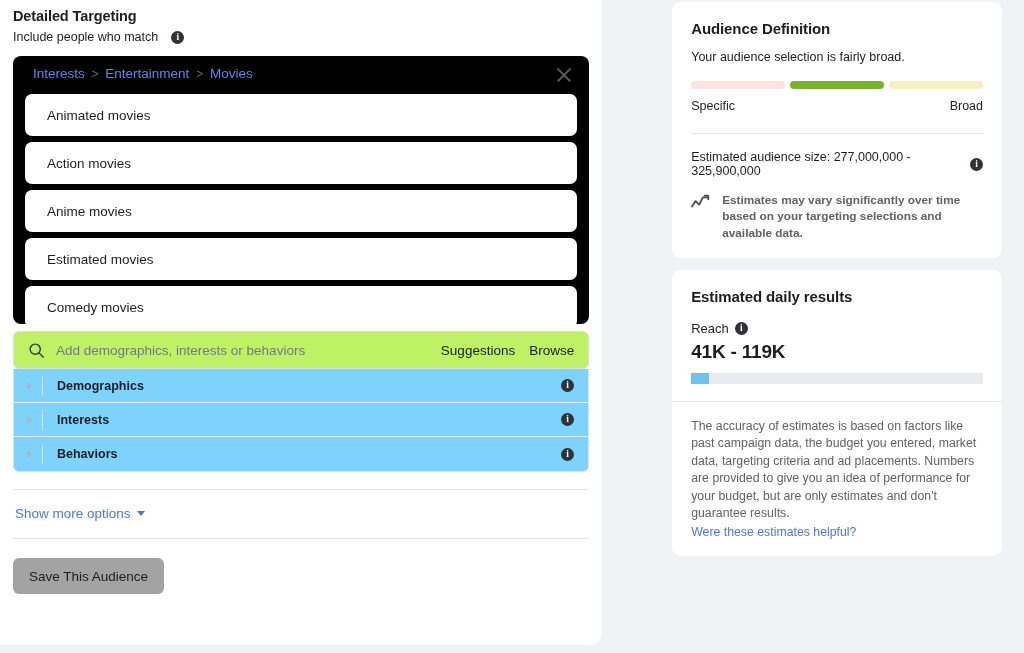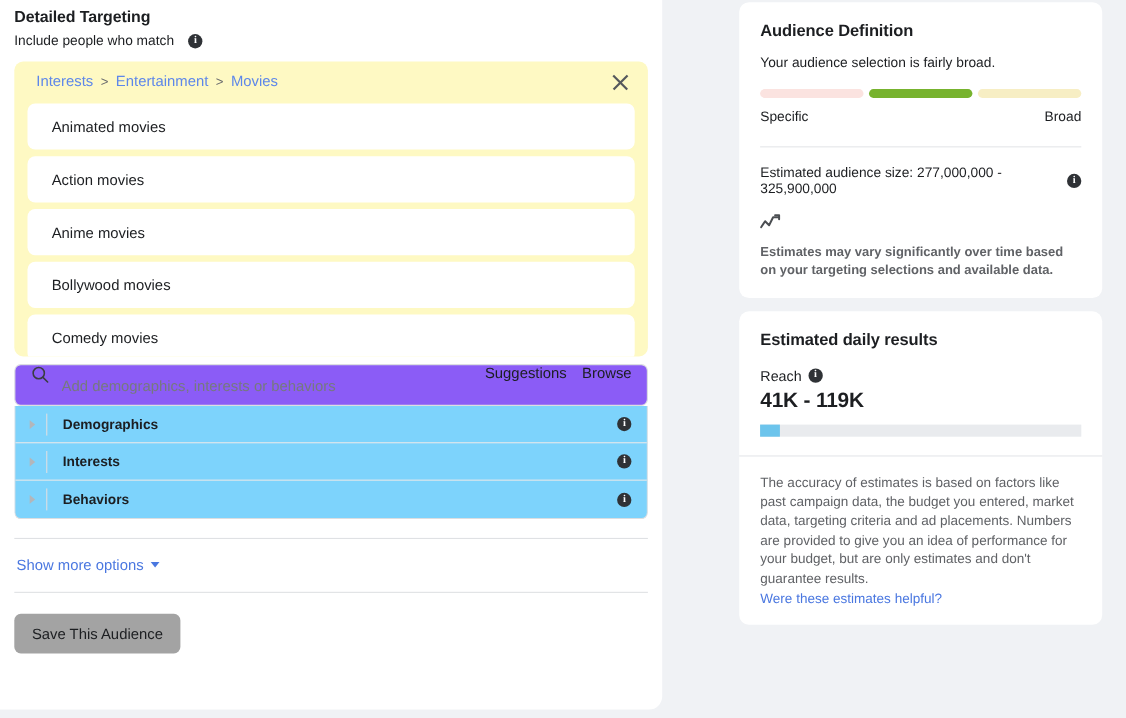--- a/index.html
+++ b/index.html
@@ -66,21 +66,21 @@
     line-height: 13px;
     text-align: center;
     font-family: "Liberation Serif", serif;
     display: inline-block;
     flex: 0 0 auto;
   }
 
   
   .selections-panel {
     position: relative;
-    background: #fef9c3;
+    background: #000000;
     border-radius: 8px;
     padding: 10px 12px 0 12px;
     height: 268px;
     overflow: hidden;
   }
 
   .breadcrumb-row {
     display: flex;
     align-items: flex-start;
     justify-content: space-between;
@@ -131,26 +131,27 @@
     align-items: center;
     padding-left: 22px;
     font-size: 13.5px;
     color: #1c1e21;
     cursor: pointer;
   }
 
   
   .search-row {
     display: flex;
+    align-items: center;
     border: 1px solid #dcdee1;
     border-radius: 6px;
     height: 38px;
     padding: 0 14px 0 14px;
     margin-top: 7px;
-    background: #8b5cf6;
+    background: #bef264;
   }
   .search-icon { width: 17px; height: 17px; flex: 0 0 auto; }
   .search-input {
     flex: 1 1 auto;
     border: none;
     outline: none;
     font-family: "Liberation Sans", sans-serif;
     font-size: 13.5px;
     color: #1c1e21;
     margin-left: 11px;
@@ -285,21 +286,20 @@
     margin-top: 16px;
     font-size: 12.5px;
     color: #1c1e21;
   }
 
   .note-row {
     display: flex;
     gap: 11px;
     margin-top: 14px;
     align-items: flex-start;
-    flex-direction: column;
   }
   .trend-icon { width: 20px; height: 16px; flex: 0 0 auto; margin-top: 2px; }
   .note-text {
     font-size: 11.8px;
     font-weight: bold;
     color: #606266;
     line-height: 1.38;
   }
 
   .reach-label-row {
@@ -365,21 +365,21 @@
           <span class="sep">&gt;</span>
           <span class="crumb">Movies</span>
         </div>
         <div class="close-x"></div>
       </div>
 
       <div class="option-list">
         <div class="option-item">Animated movies</div>
         <div class="option-item">Action movies</div>
         <div class="option-item">Anime movies</div>
-        <div class="option-item">Bollywood movies</div>
+        <div class="option-item">Estimated movies</div>
         <div class="option-item">Comedy movies</div>
 
       </div>
     </div>
 
     <div class="search-row">
       <svg class="search-icon" viewBox="0 0 20 20">
         <circle cx="8.5" cy="8.5" r="6" fill="none" stroke="#3a3d42" stroke-width="1.7"></circle>
         <line x1="13" y1="13" x2="18" y2="18" stroke="#3a3d42" stroke-width="1.7" stroke-linecap="round"></line>
       </svg>

